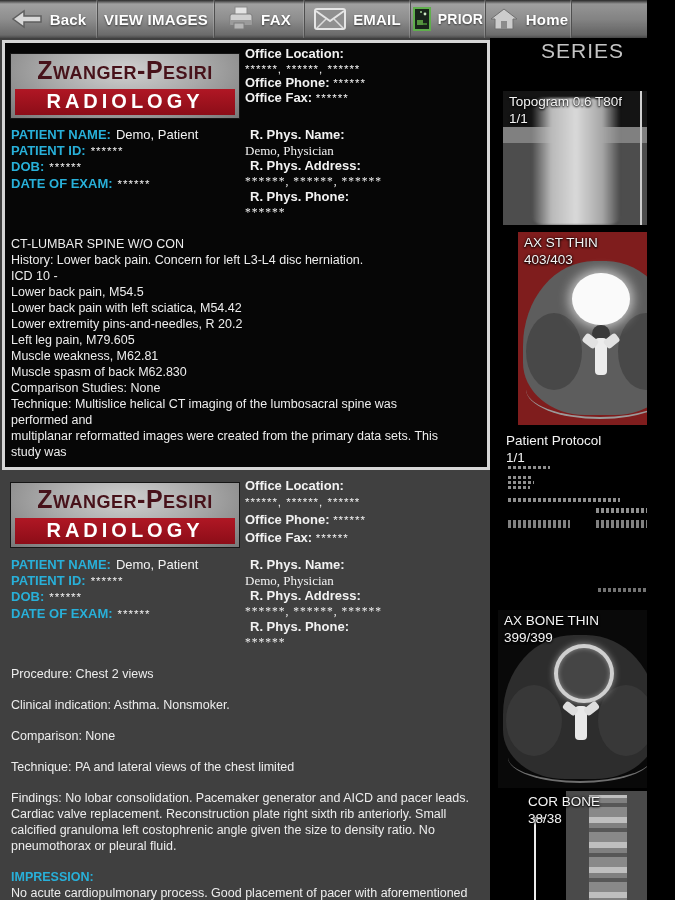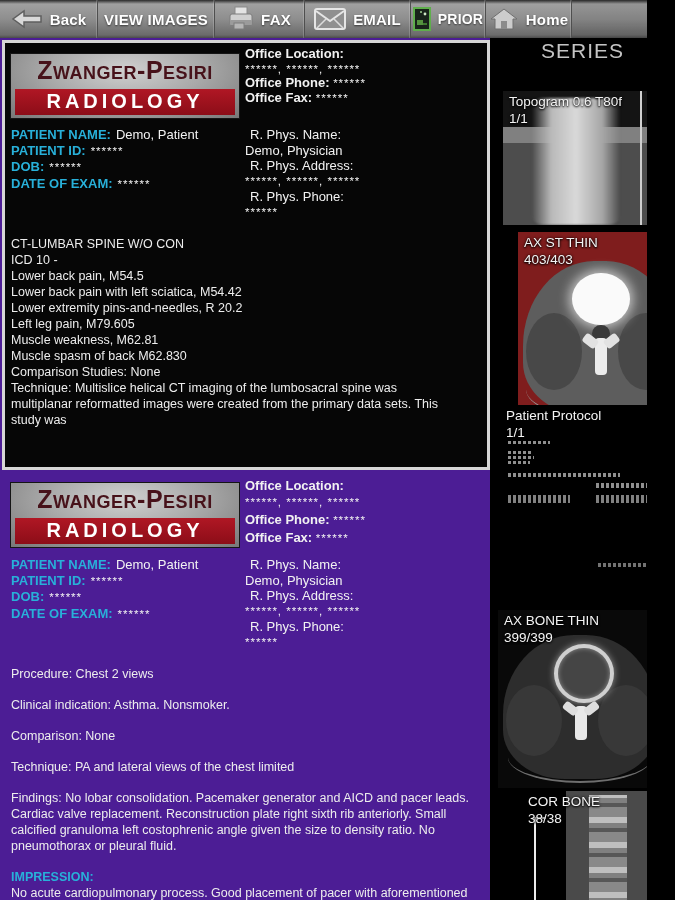--- a/index.html
+++ b/index.html
@@ -12,21 +12,21 @@
   .tbtn{display:flex;align-items:center;justify-content:center;gap:7px;
     border-right:1px solid #4f4f4f;box-shadow:inset -1px 0 0 rgba(255,255,255,.18);
     color:#fff;font-weight:700;font-size:15px;letter-spacing:.2px;
     text-shadow:0 1px 2px rgba(0,0,0,.6);cursor:pointer;}
   .w-back{width:97px;} .w-view{width:116px;} .w-fax{width:89px;}
   .w-email{width:105px;} .w-prior{width:74px;font-size:14px;text-align:right;} .w-home{width:85px;}
   .tb-fill{flex:1;background:rgba(0,0,0,.07);}
   .tico{display:flex;align-items:center;}
 
   
-  .content{position:absolute;left:0;top:38px;width:490px;height:862px;background:#4c1d95;}
+  .content{position:absolute;left:0;top:38px;width:490px;height:862px;background:#404040;}
   .report1{position:absolute;left:2px;top:2px;width:482px;height:424px;
     border:3px solid #d6d6d6;background:#060606;overflow:hidden;}
   .report2{position:absolute;left:2px;top:439px;width:484px;height:423px;overflow:hidden;}
 
   .logo{position:absolute;width:228px;height:64px;border:1px solid #151515;
     background:radial-gradient(ellipse at 50% 25%,#d0d0d0 0%,#a9a9a9 48%,#787878 100%);}
   .logo-name{margin-top:3px;text-align:center;font-weight:700;font-size:25px;
     font-variant:small-caps;letter-spacing:.5px;color:#47121a;line-height:26px;}
   .logo-banner{position:absolute;left:4px;right:4px;bottom:3px;padding:1px 0 2px;
     background:linear-gradient(180deg,#b01724,#8c0d18);text-align:center;
@@ -36,22 +36,22 @@
   .office .oline{line-height:14.5px;}
   .office2 .oline{line-height:17px;}
   .b{font-weight:700;}
   .stars{font-size:11.5px;letter-spacing:1px;}
 
   .patient{position:absolute;color:#f2f2f2;font-size:13px;}
   .prow{line-height:15.5px;white-space:nowrap;}
   .plabel{color:#28b0d9;font-weight:700;margin-right:5px;}
 
   .phys{position:absolute;width:236px;color:#f2f2f2;font-size:13px;}
-  .phys .pl{font-weight:400;line-height:15.5px;padding-left:5px;white-space:nowrap;}
-  .phys .pv{line-height:15.5px;white-space:nowrap;}
+  .phys .pl{font-weight:700;line-height:15.5px;padding-left:5px;white-space:nowrap;}
+  .phys .pv{line-height:15.5px;white-space:nowrap;font-family:Liberation Serif, serif;}
 
   .rbody{position:absolute;color:#ededed;font-size:12.5px;line-height:16px;}
   .rbody .ln{white-space:nowrap;}
   .body2 .para{margin:0 0 15px 0;}
   .impression{color:#28b0d9;font-weight:700;}
 
   .p1-logo{left:5px;top:10px;} .p2-logo{left:8px;top:5px;}
   .p1-office{left:240px;top:4px;} .p2-office{left:243px;top:0;}
   .p1-patient{left:6px;top:84px;} .p2-patient{left:9px;top:80px;}
   .p1-phys{left:240px;top:84px;} .p2-phys{left:243px;top:80px;}
@@ -85,21 +85,21 @@
     box-shadow:0 0 12px 3px rgba(255,255,255,.65);}
   .ax-canal{left:45%;top:48%;width:11%;height:9%;background:#3a3a3a;border-radius:50%;}
   .ax-y{left:47%;top:55%;width:7%;height:19%;background:#ececec;border-radius:4px;}
   .ax-y::before,.ax-y::after{content:'';position:absolute;width:130%;height:26%;
     background:#e2e2e2;border-radius:3px;top:-6%;}
   .ax-y::before{left:-105%;transform:rotate(38deg);}
   .ax-y::after{right:-105%;transform:rotate(-38deg);}
   .ax-skin{left:5%;right:5%;bottom:3%;height:15%;border-bottom:2px solid #9a9a9a;
     border-radius:0 0 50% 50% / 0 0 95% 95%;}
 
-  .t3{left:10px;top:367px;width:164px;height:184px;background:#000;}
+  .t3{left:10px;top:392px;width:164px;height:184px;background:#000;}
   .tinytext{background:repeating-linear-gradient(90deg,#8f8f8f 0 3px,rgba(0,0,0,0) 3px 5px);}
   .pp1{left:8px;top:36px;width:42px;height:3px;}
   .pp2{left:8px;top:46px;width:24px;height:3px;}
   .pp3{left:8px;top:51px;width:26px;height:3px;}
   .pp4{left:8px;top:56px;width:22px;height:3px;}
   .pp5{left:8px;top:68px;width:112px;height:4px;}
   .pp6{left:96px;top:78px;width:58px;height:5px;}
   .pp7{left:8px;top:90px;width:62px;height:8px;opacity:.9;}
   .pp8{left:96px;top:90px;width:58px;height:8px;opacity:.9;}
   .pp9{left:98px;top:158px;width:56px;height:4px;opacity:.8;}
@@ -213,29 +213,31 @@
       <div class="phys p1-phys">
         <div class="pl">R. Phys. Name:</div>
         <div class="pv">Demo, Physician</div>
         <div class="pl">R. Phys. Address:</div>
         <div class="pv stars">******, ******, ******</div>
         <div class="pl">R. Phys. Phone:</div>
         <div class="pv stars">******</div>
       </div>
       <div class="rbody body1">
         <div class="ln">CT-LUMBAR SPINE W/O CON</div>
+        <div class="ln">History: Lower back pain. Concern for left L3-L4 disc herniation.</div>
         <div class="ln">ICD 10 -</div>
         <div class="ln">Lower back pain, M54.5</div>
         <div class="ln">Lower back pain with left sciatica, M54.42</div>
         <div class="ln">Lower extremity pins-and-needles, R 20.2</div>
         <div class="ln">Left leg pain, M79.605</div>
         <div class="ln">Muscle weakness, M62.81</div>
         <div class="ln">Muscle spasm of back M62.830</div>
         <div class="ln">Comparison Studies: None</div>
         <div class="ln">Technique: Multislice helical CT imaging of the lumbosacral spine was</div>
+        <div class="ln">performed and</div>
         <div class="ln">multiplanar reformatted images were created from the primary data sets. This</div>
         <div class="ln">study was</div>
       </div>
     </div>
 
     <div class="report2">
       <div class="logo p2-logo">
         <div class="logo-name">Zwanger-Pesiri</div>
         <div class="logo-banner">RADIOLOGY</div>
       </div>

